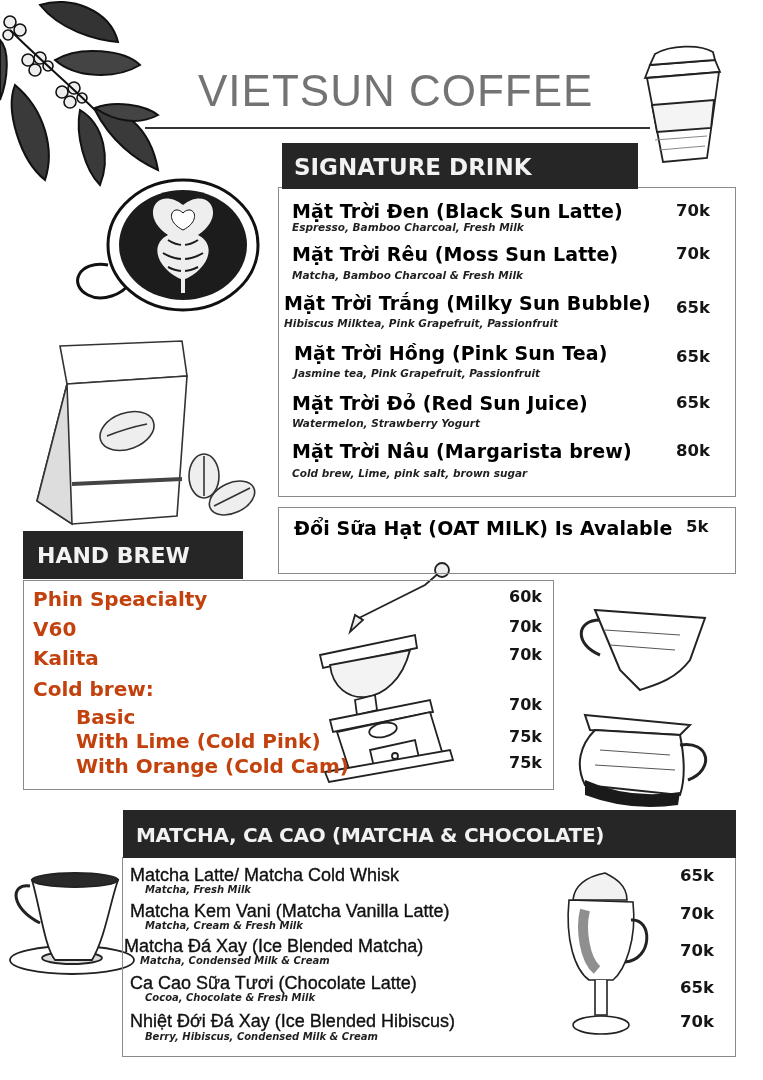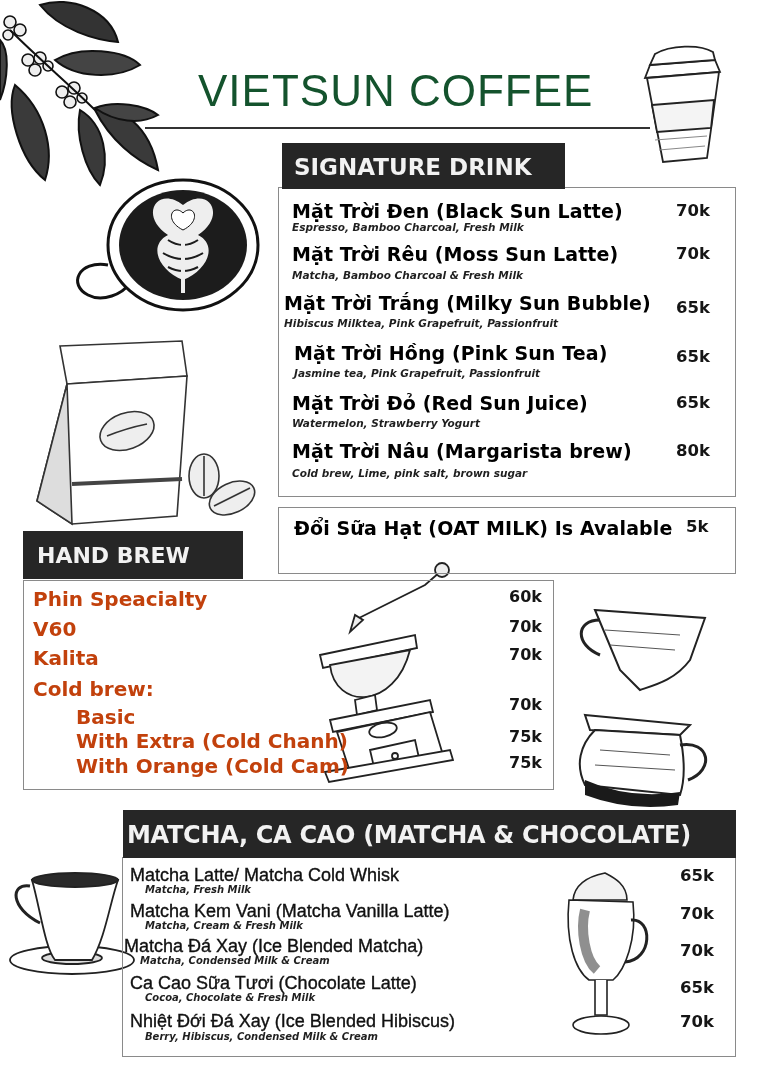--- a/index.html
+++ b/index.html
@@ -1,19 +1,19 @@
 <!DOCTYPE html>
 <html><head>
   <meta charset="utf-8">
   <style>
     * { box-sizing: border-box; margin: 0; padding: 0; }
     html, body { width: 763px; height: 1080px; background: #ffffff; overflow: hidden; }
     body { position: relative; font-family: "DejaVu Sans", sans-serif; color: #151515; }
 
-    .title { position: absolute; left: 198px; top: 66px; font-family: "Liberation Sans", sans-serif; font-size: 44px; letter-spacing: 1px; color: #14532d; font-weight: normal; white-space: nowrap; }
+    .title { position: absolute; left: 198px; top: 66px; font-family: "Liberation Sans", sans-serif; font-size: 44px; letter-spacing: 1px; color: #737373; font-weight: normal; white-space: nowrap; }
     .title-rule { position: absolute; left: 145px; top: 127px; width: 505px; height: 1.5px; background: #333; }
 
     .hdr { position: absolute; background: #262626; color: #f2f2f2; font-family: "DejaVu Sans", sans-serif; font-weight: bold; white-space: nowrap; }
     .box { position: absolute; border: 1.5px solid #8a8a8a; background: transparent; }
 
     .item { position: absolute; white-space: nowrap; }
     .nm { font-size: 19px; font-weight: bold; color: #000000; letter-spacing: 0.1px; }
     .ds { font-size: 10.5px; font-weight: bold; font-style: italic; color: #1f1f1f; }
     .pr { position: absolute; font-size: 16.5px; font-weight: bold; color: #151515; white-space: nowrap; }
 
@@ -134,21 +134,21 @@
     <path d="M76,50 C98,48 98,90 70,92" fill="none" stroke-width="3"></path>
     <path d="M40,110 L40,145 L52,145 L52,110"></path>
     <ellipse cx="46" cy="155" rx="28" ry="9"></ellipse>
   </g>
 </svg>
 
 <div class="title">VIETSUN COFFEE</div>
 <div class="title-rule"></div>
 
 <div class="box" style="left:278px;top:187px;width:458px;height:310px;"></div>
-<div class="hdr" style="left:282px;top:143px;width:283px;height:46px;font-size:23px;line-height:48px;padding-left:12px;">SIGNATURE DRINK</div>
+<div class="hdr" style="left:282px;top:143px;width:356px;height:46px;font-size:23px;line-height:48px;padding-left:12px;">SIGNATURE DRINK</div>
 
 <div class="item" style="left:292px;top:200px;">
   <div class="nm">Mặt Trời Đen (Black Sun Latte)</div>
   <div class="ds" style="margin-top:-1px;">Espresso, Bamboo Charcoal, Fresh Milk</div>
 </div>
 <div class="pr" style="left:676px;top:201px;">70k</div>
 
 <div class="item" style="left:292px;top:243px;">
   <div class="nm">Mặt Trời Rêu (Moss Sun Latte)</div>
   <div class="ds" style="margin-top:4px;">Matcha, Bamboo Charcoal &amp; Fresh Milk</div>
@@ -195,28 +195,28 @@
 <div class="pr" style="left:509px;top:617px;font-size:16px;">70k</div>
 
 <div class="hb item" style="left:33px;top:646px;">Kalita</div>
 <div class="pr" style="left:509px;top:645px;font-size:16px;">70k</div>
 
 <div class="hb item" style="left:33px;top:677px;">Cold brew:</div>
 
 <div class="hb item" style="left:76px;top:705px;">Basic</div>
 <div class="pr" style="left:509px;top:695px;font-size:16px;">70k</div>
 
-<div class="hb item" style="left:76px;top:729px;">With Extra (Cold Chanh)</div>
+<div class="hb item" style="left:76px;top:729px;">With Lime (Cold Pink)</div>
 <div class="pr" style="left:509px;top:727px;font-size:16px;">75k</div>
 
 <div class="hb item" style="left:76px;top:754px;">With Orange (Cold Cam)</div>
 <div class="pr" style="left:509px;top:753px;font-size:16px;">75k</div>
 
 <div class="box" style="left:122px;top:857px;width:614px;height:200px;"></div>
-<div class="hdr" style="left:123px;top:810px;width:613px;height:48px;font-size:24px;line-height:50px;padding-left:4px;letter-spacing:-0.3px;">MATCHA, CA CAO (MATCHA &amp; CHOCOLATE)</div>
+<div class="hdr" style="left:123px;top:810px;width:613px;height:48px;font-size:20px;line-height:50px;padding-left:13px;letter-spacing:-0.3px;">MATCHA, CA CAO (MATCHA &amp; CHOCOLATE)</div>
 
 <div class="item" style="left:130px;top:865px;">
   <div class="mt-nm">Matcha Latte/ Matcha Cold Whisk</div>
   <div class="mt-ds" style="margin-left:15px;margin-top:-2px;">Matcha, Fresh Milk</div>
 </div>
 <div class="pr" style="left:680px;top:866px;">65k</div>
 
 <div class="item" style="left:130px;top:901px;">
   <div class="mt-nm">Matcha Kem Vani (Matcha Vanilla Latte)</div>
   <div class="mt-ds" style="margin-left:15px;margin-top:-2px;">Matcha, Cream &amp; Fresh Milk</div>

